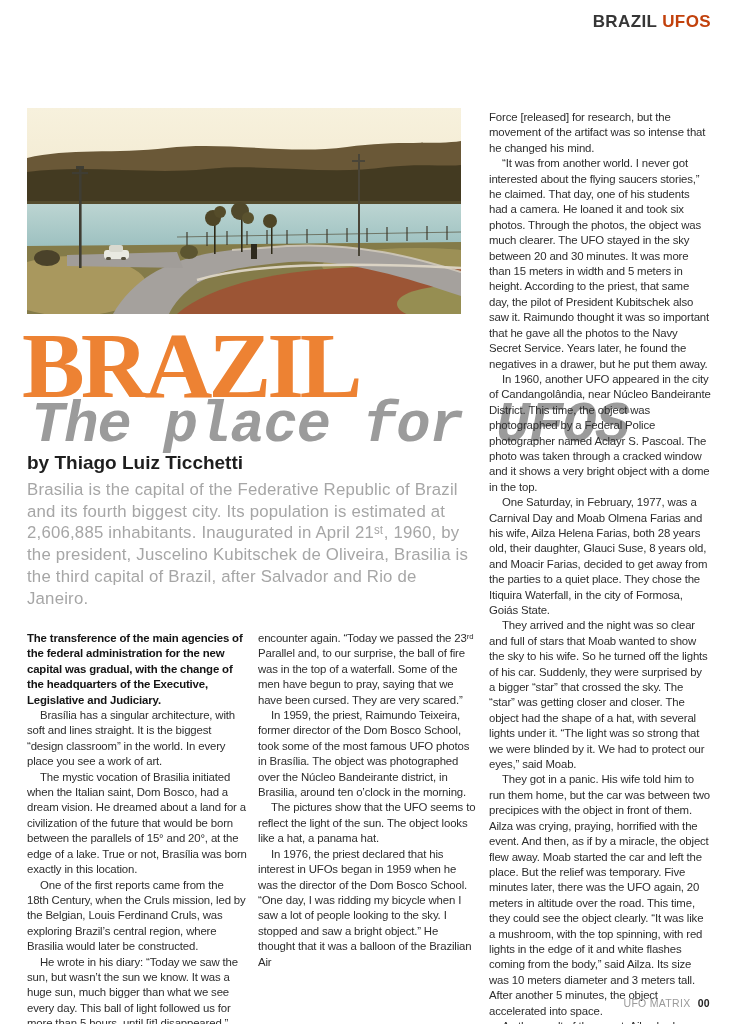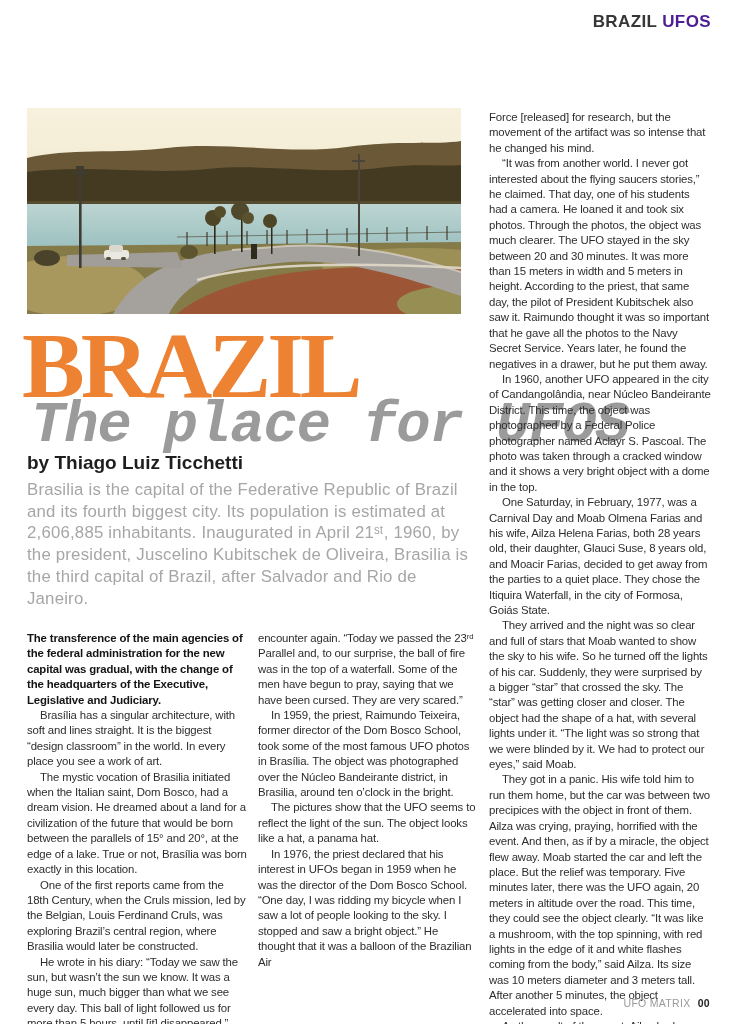--- a/index.html
+++ b/index.html
@@ -7,21 +7,21 @@
     position:relative;width:738px;height:1024px;background:#ffffff;
     margin:0 auto;overflow:hidden;
     font-family:"Liberation Sans","DejaVu Sans",sans-serif;
   }
   
   .mag-header{
     position:absolute;top:12px;right:27px;
     font-size:17px;font-weight:700;letter-spacing:.4px;
   }
   .mag-header .hk{color:#363636;}
-  .mag-header .ho{color:#4c1d95;}
+  .mag-header .ho{color:#c2410c;}
   
   .photo{
     position:absolute;left:27px;top:108px;width:434px;height:206px;
     overflow:hidden;background:#ece3c8;
   }
   .photo svg{display:block;width:100%;height:100%;}
   
   .title-main{
     position:absolute;left:22px;top:318px;width:600px;
     font-family:"Liberation Serif","DejaVu Serif",serif;
@@ -167,21 +167,21 @@
     <div class="plist">
         <p>Brasília has a singular architecture, with soft and lines straight. It is the biggest “design classroom” in the world. In every place you see a work of art.</p>
         <p>The mystic vocation of Brasilia initiated when the Italian saint, Dom Bosco, had a dream vision. He dreamed about a land for a civilization of the future that would be born between the parallels of 15° and 20°, at the edge of a lake. True or not, Brasília was born exactly in this location.</p>
         <p>One of the first reports came from the 18th Century, when the Cruls mission, led by the Belgian, Louis Ferdinand Cruls, was exploring Brazil’s central region, where Brasilia would later be constructed.</p>
         <p>He wrote in his diary: “Today we saw the sun, but wasn’t the sun we know. It was a huge sun, much bigger than what we see every day. This ball of light followed us for more than 5 hours, until [it] disappeared.”</p>
       </div>
   </div>
   <div class="col col-mid cont">
     <div class="plist">
         <p>encounter again. “Today we passed the 23ʳᵈ Parallel and, to our surprise, the ball of fire was in the top of a waterfall. Some of the men have begun to pray, saying that we have been cursed. They are very scared.”</p>
-        <p>In 1959, the priest, Raimundo Teixeira, former director of the Dom Bosco School, took some of the most famous UFO photos in Brasília. The object was photographed over the Núcleo Bandeirante district, in Brasilia, around ten o’clock in the bright.</p>
+        <p>In 1959, the priest, Raimundo Teixeira, former director of the Dom Bosco School, took some of the most famous UFO photos in Brasília. The object was photographed over the Núcleo Bandeirante district, in Brasilia, around ten o’clock in the morning.</p>
         <p>The pictures show that the UFO seems to reflect the light of the sun. The object looks like a hat, a panama hat.</p>
         <p>In 1976, the priest declared that his interest in UFOs began in 1959 when he was the director of the Dom Bosco School. “One day, I was ridding my bicycle when I saw a lot of people looking to the sky. I stopped and saw a bright object.” He thought that it was a balloon of the Brazilian Air</p>
       </div>
   </div>
   <div class="col col-right cont">
     <div class="plist">
         <p>Force [released] for research, but the movement of the artifact was so intense that he changed his mind.</p>
         <p>“It was from another world. I never got interested about the flying saucers stories,” he claimed. That day, one of his students had a camera. He loaned it and took six photos. Through the photos, the object was much clearer. The UFO stayed in the sky between 20 and 30 minutes. It was more than 15 meters in width and 5 meters in height. According to the priest, that same day, the pilot of President Kubitschek also saw it. Raimundo thought it was so important that he gave all the photos to the Navy Secret Service. Years later, he found the negatives in a drawer, but he put them away.</p>
         <p>In 1960, another UFO appeared in the city of Candangolândia, near Núcleo Bandeirante District. This time, the object was photographed by a Federal Police photographer named Aclayr S. Pascoal. The photo was taken through a cracked window and it shows a very bright object with a dome in the top.</p>
         <p>One Saturday, in February, 1977, was a Carnival Day and Moab Olmena Farias and his wife, Ailza Helena Farias, both 28 years old, their daughter, Glauci Suse, 8 years old, and Moacir Farias, decided to get away from the parties to a quiet place. They chose the Itiquira Waterfall, in the city of Formosa, Goiás State.</p>

